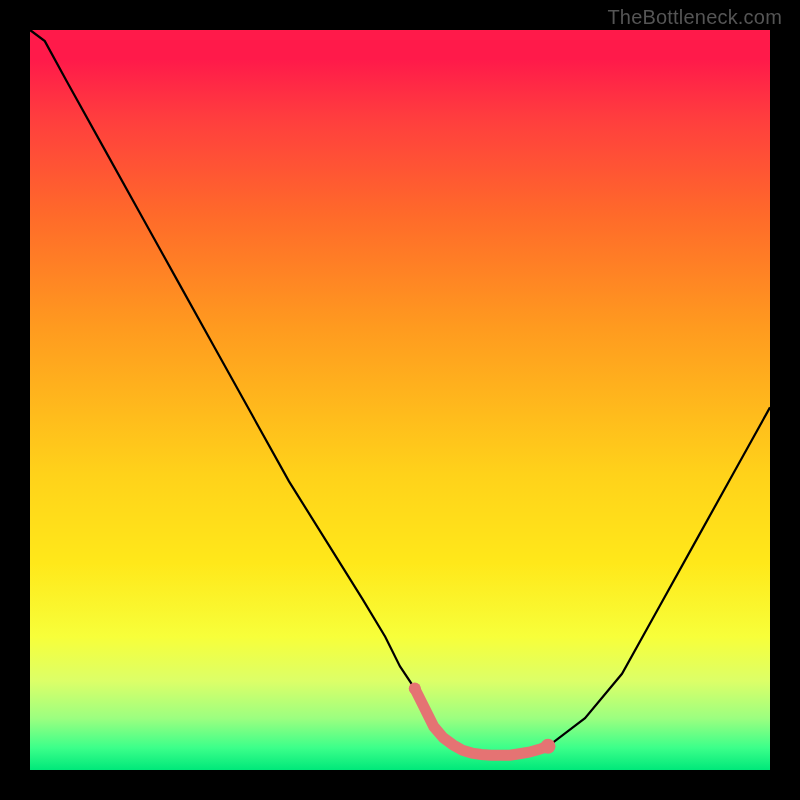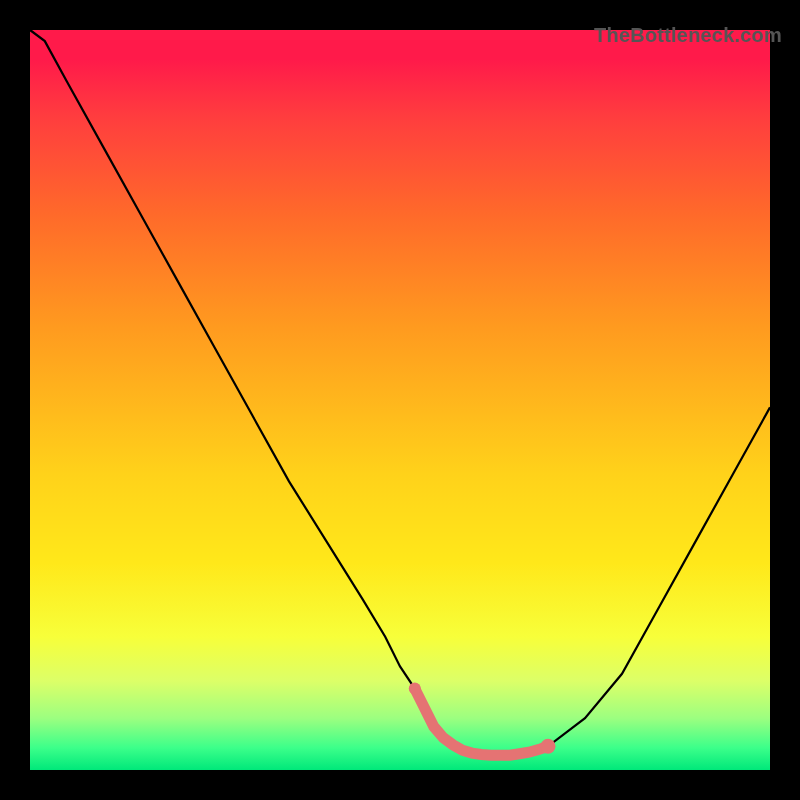--- a/index.html
+++ b/index.html
@@ -12,25 +12,25 @@
     overflow: hidden;
   }
   .outer {
     position: relative;
     width: 800px;
     height: 800px;
     background: #000;
   }
   .watermark {
     position: absolute;
-    top: 24px;
+    top: 6px;
     right: 18px;
     color: #555;
     font-size: 20px;
-    font-weight: 700;
+    font-weight: 400;
     letter-spacing: 0.2px;
     z-index: 10;
     user-select: none;
   }
   .plot {
     position: absolute;
     left: 30px;
     top: 30px;
     width: 740px;
     height: 740px;

